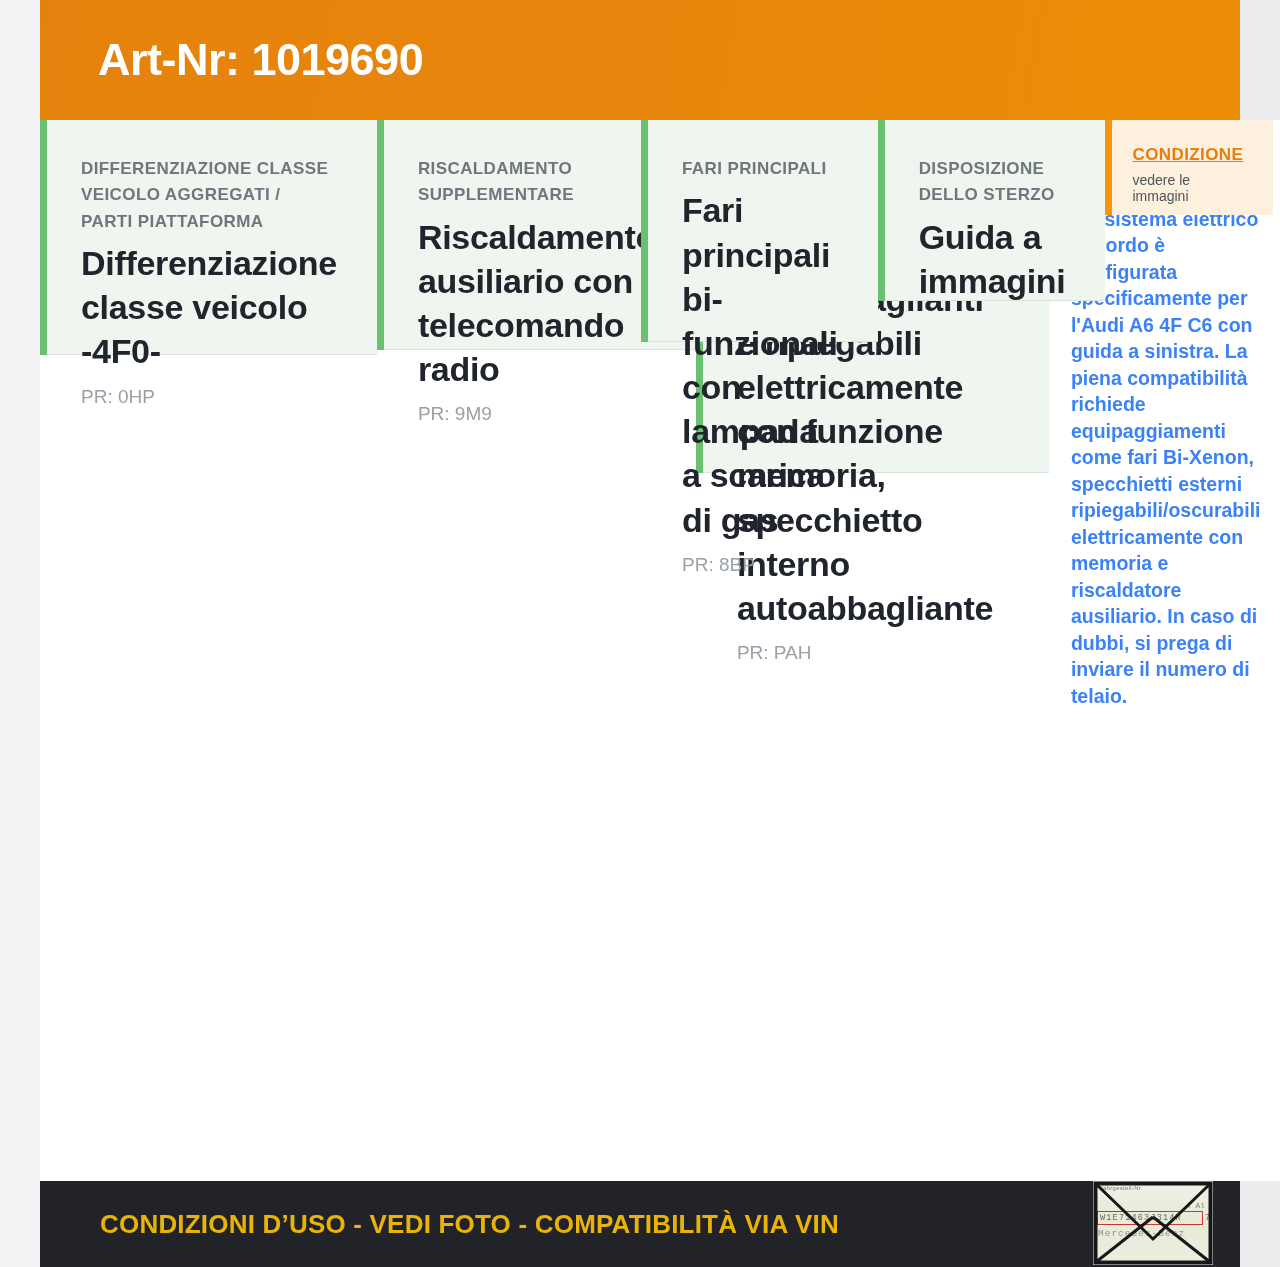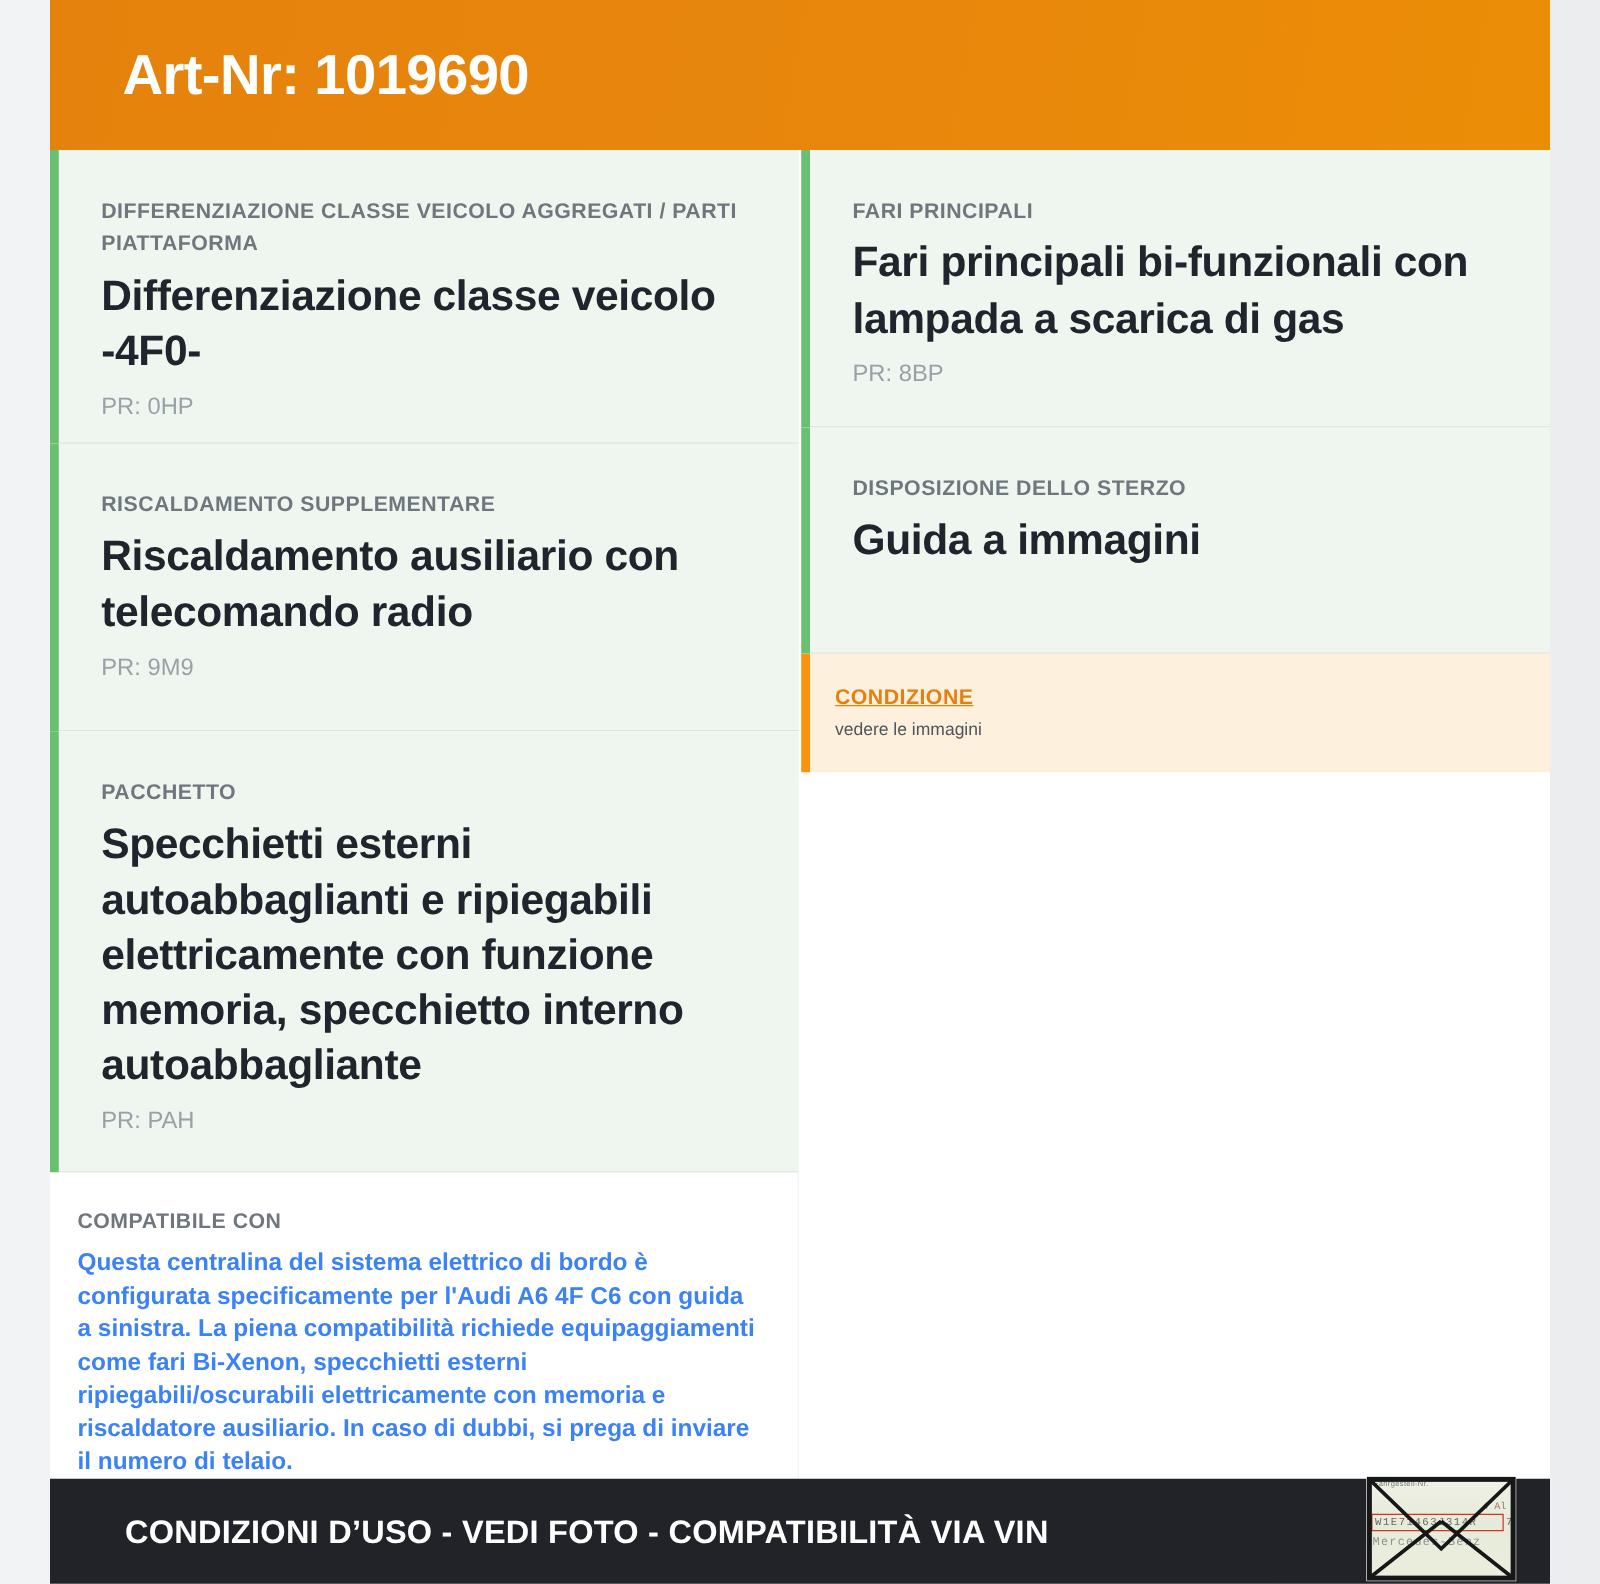--- a/index.html
+++ b/index.html
@@ -27,21 +27,21 @@
   }
   .header{
     height:120px;flex:0 0 120px;
     background:linear-gradient(100deg,#e5820d 0%,var(--header-bg,#e8870c) 55%,#ec8d06 100%);
     display:flex;align-items:center;padding-left:58px;
   }
   .header h1{
     margin:0;color:#ffffff;font-size:45px;font-weight:700;letter-spacing:-0.5px;
   }
   .main{flex:1 1 auto;display:flex;background:#ffffff;gap:2px;}
-  .col{flex:1 1 0;display:flex;flex-direction:column;min-width:0;}
+  .col{flex:1 1 0;display:flex;flex-direction:row;min-width:0;}
   .card{
     padding:36px 40px 0 34px;
     border-left:7px solid var(--green-accent,#6abf70);
     background:var(--green-card-bg,#eef6ef);
     box-shadow:inset 0 -1px 0 #dbe4db;
   }
   .card-label{
     color:#70767e;font-size:17px;font-weight:700;letter-spacing:0.4px;
     line-height:1.55;text-transform:uppercase;
   }
@@ -72,21 +72,21 @@
   .compat-body{
     margin:7px 0 0;color:#3b82f6;font-size:19.5px;line-height:26.5px;
     font-weight:600;max-width:558px;
   }
   .filler{flex:1 1 auto;background:#ffffff;}
   .footer{
     height:86px;flex:0 0 86px;background:var(--footer-bg,#212329);
     display:flex;align-items:center;padding-left:60px;
   }
   .footer-text{
-    color:#ffffff;font-size:26px;font-weight:700;letter-spacing:0.2px;
+    color:#eab308;font-size:26px;font-weight:700;letter-spacing:0.2px;
   }
   
   .stamp{
     position:absolute;left:1093px;top:1181px;width:120px;height:84px;
     background:linear-gradient(180deg,#f0f1e6 0%,#e6ebd9 45%,#eceede 100%);
     overflow:hidden;
   }
   .stamp-doclabel{
     position:absolute;top:4px;left:6px;font-size:6px;color:#6f7d6e;letter-spacing:0.3px;
   }

